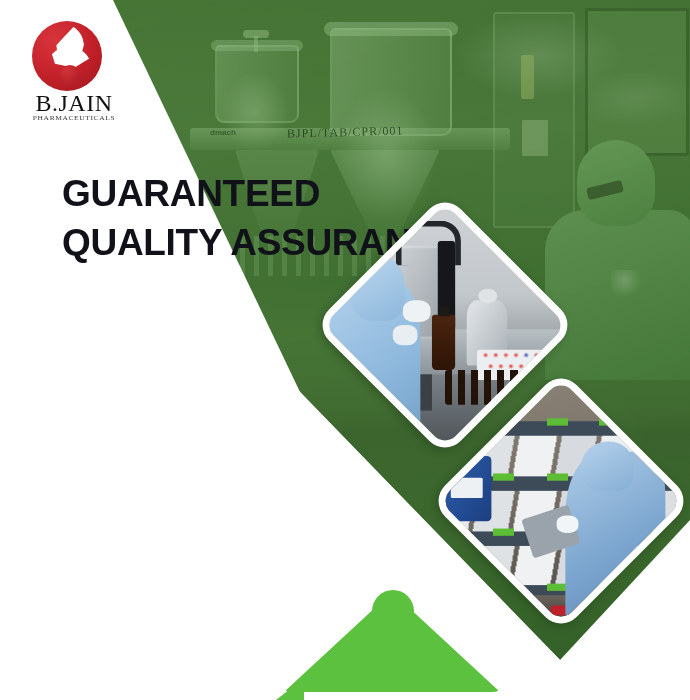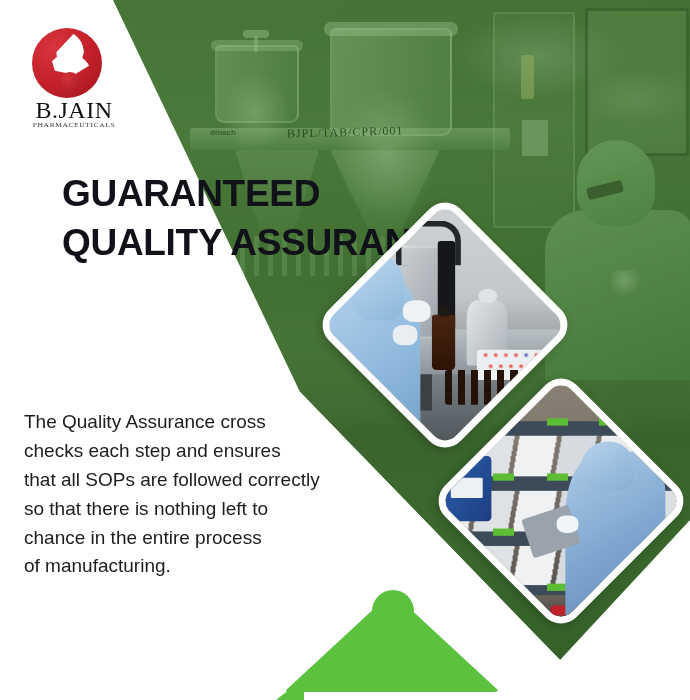--- a/index.html
+++ b/index.html
@@ -104,21 +104,21 @@
     background:#ffffff;
     clip-path:polygon(0 0, 113px 0, 0 118px);
   }
   .white-wedge2{
     position:absolute;left:0;top:0;width:690px;height:700px;
     background:#ffffff;
     clip-path:polygon(0 118px, 300px 392px, 560px 660px, 0 700px);
   }
 
   
-  .logo{position:absolute;left:20px;top:28px;width:108px;height:105px;}
+  .logo{position:absolute;left:20px;top:21px;width:108px;height:105px;}
   .logo-mark{position:absolute;left:12px;top:0;width:70px;height:70px;}
   .logo-circle{
     position:absolute;left:0;top:0;width:70px;height:70px;border-radius:50%;
     background:radial-gradient(circle at 32% 28%, #d8343c 0%, #c22029 55%, #9e161e 100%);
   }
   .logo-swoosh{
     position:absolute;left:22px;top:5px;width:30px;height:48px;
     background:#ffffff;
     border-radius:0 60% 50% 50%/0 55% 50% 50%;
     transform:rotate(8deg);
@@ -338,26 +338,20 @@
       <div class="logo-swoosh2"></div>
       <div class="logo-dot"></div>
     </div>
     <div class="logo-name">B.JAIN</div>
     <div class="logo-sub">PHARMACEUTICALS</div>
   </div>
 
   <div class="headline">GUARANTEED
 QUALITY ASSURANCE</div>
 
-  <div class="body-copy">The Quality Assurance cross
-checks each step and ensures
-that all SOPs are followed correctly
-so that there is nothing left to
-chance in the entire process
-of manufacturing.</div>
 
   <div class="diamond" id="diamond-lab">
     <div class="inner">
       <div class="scene">
         <div class="lab-bench"></div>
         <div class="lab-machine"></div>
         <div class="lab-arm"></div>
         <div class="lab-black-col"></div>
         <div class="lab-jug"></div>
         <div class="lab-amber"></div>

